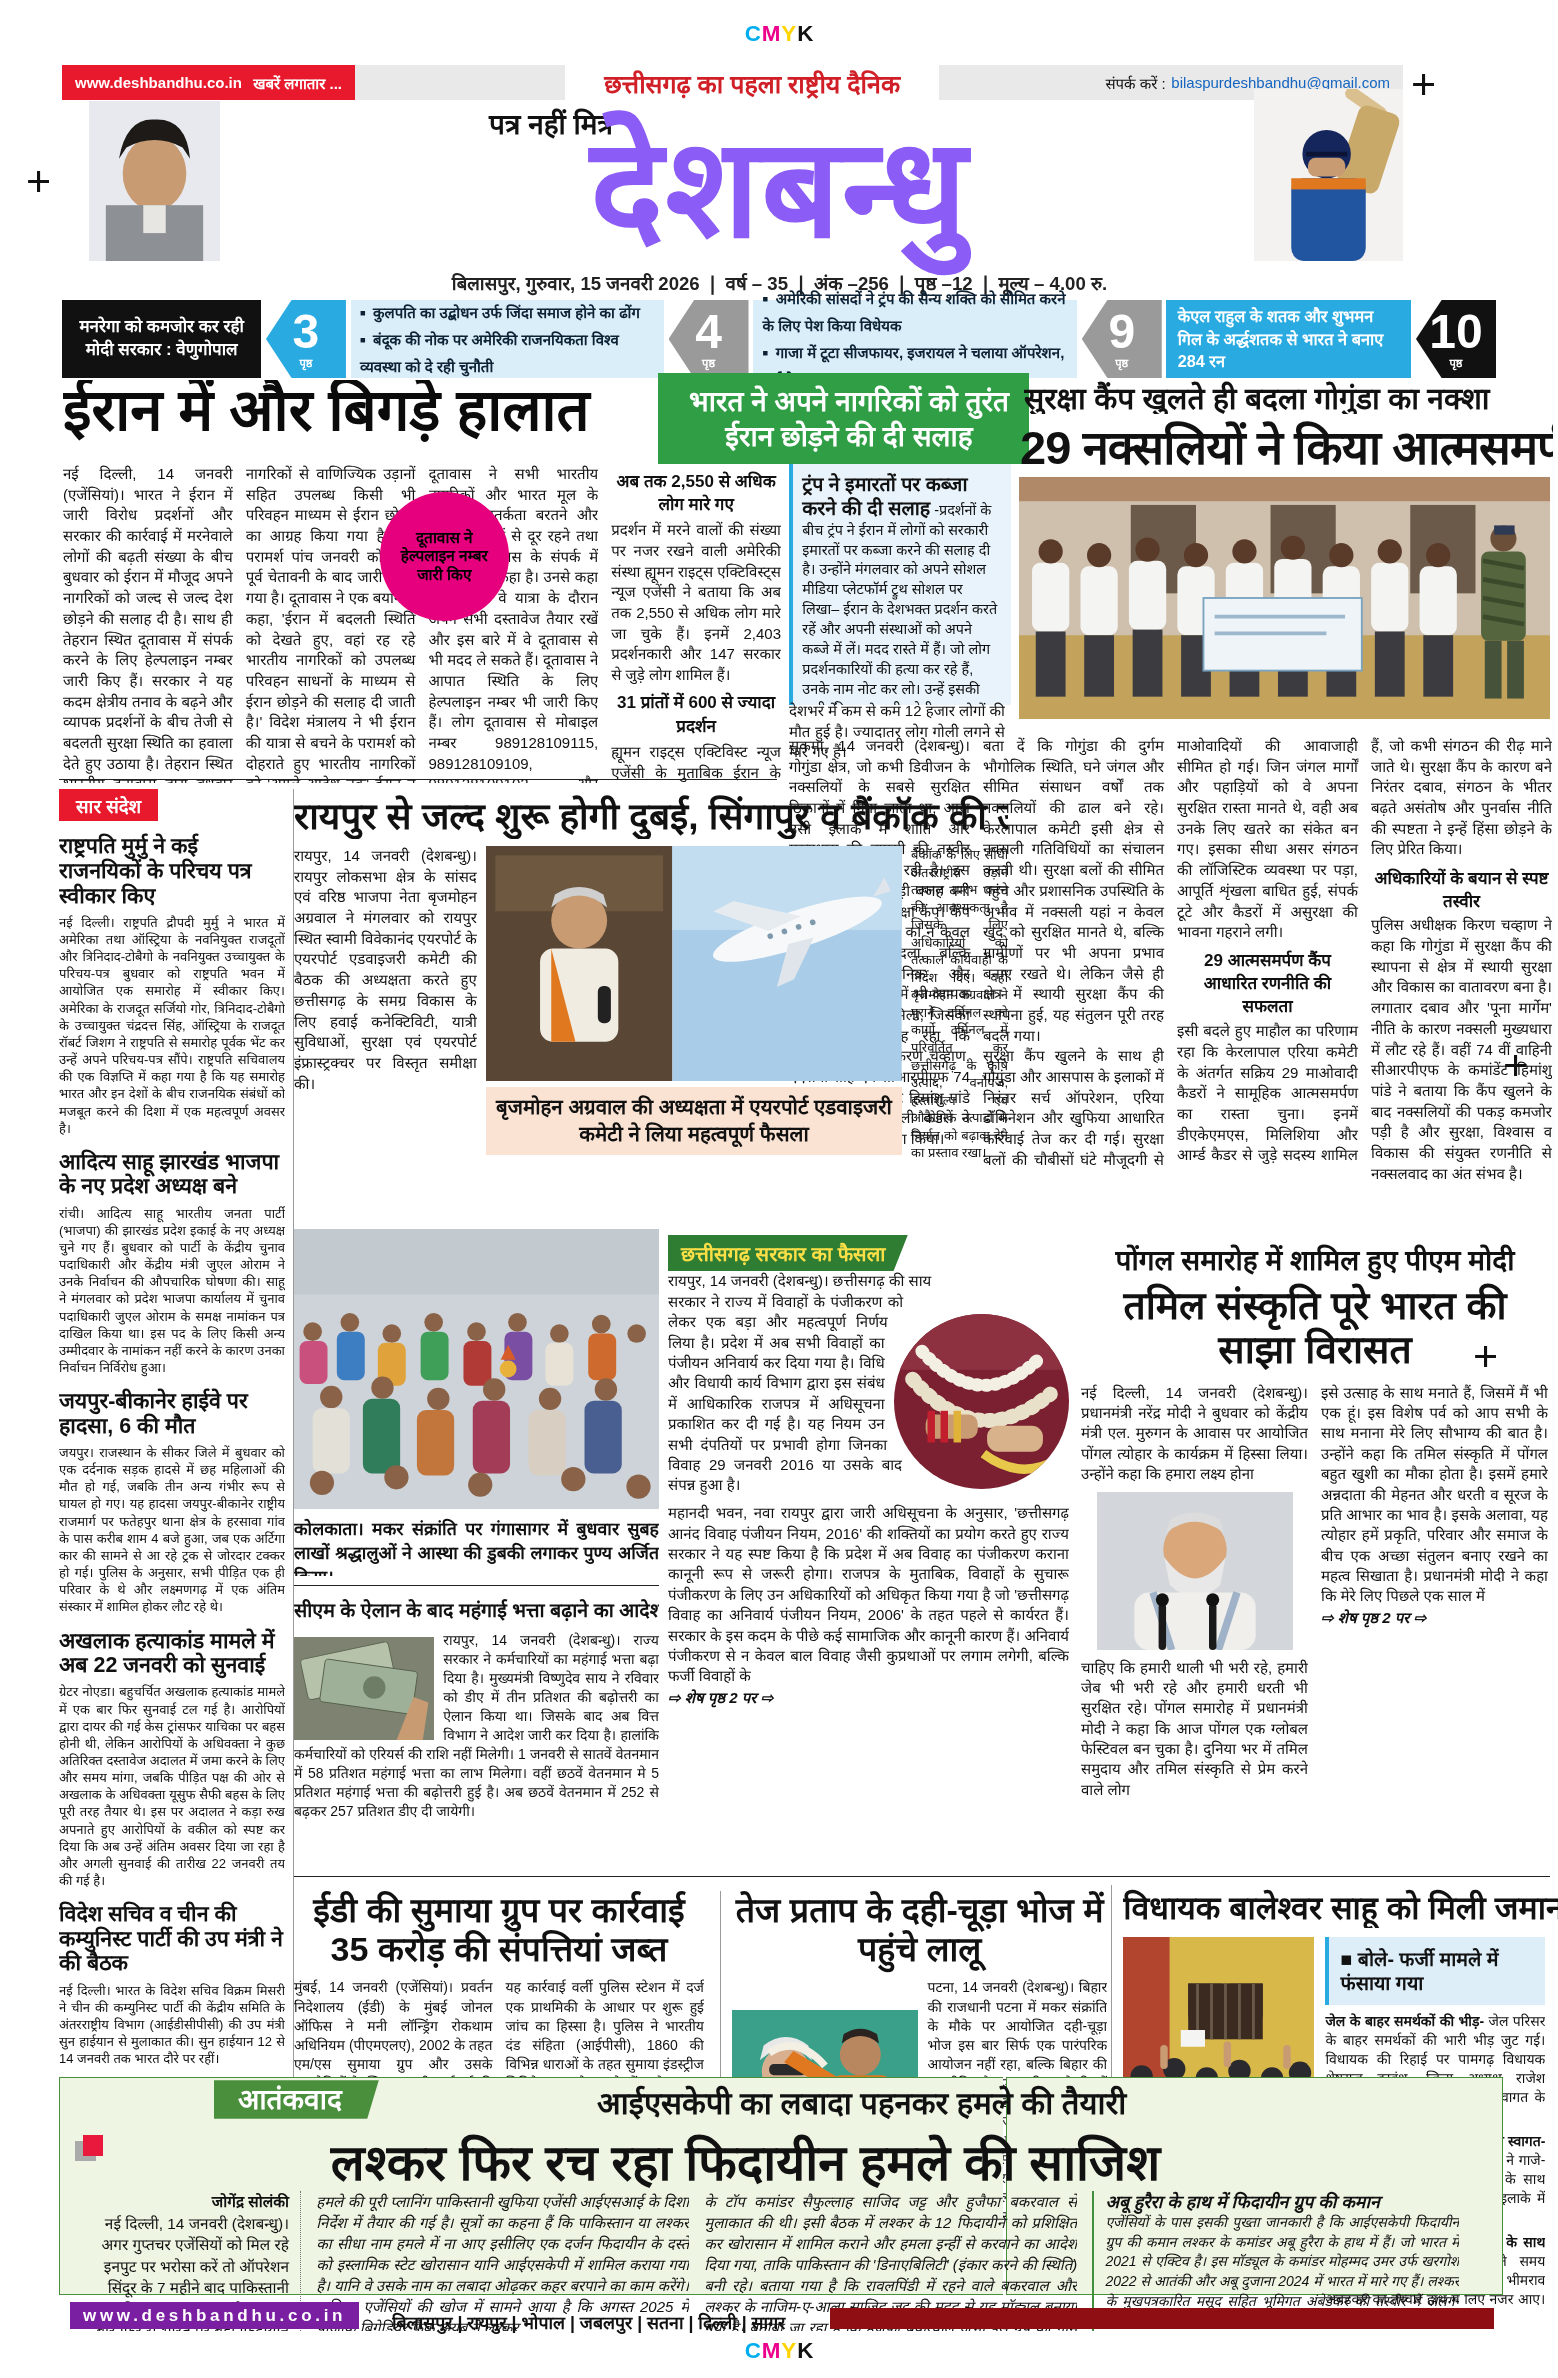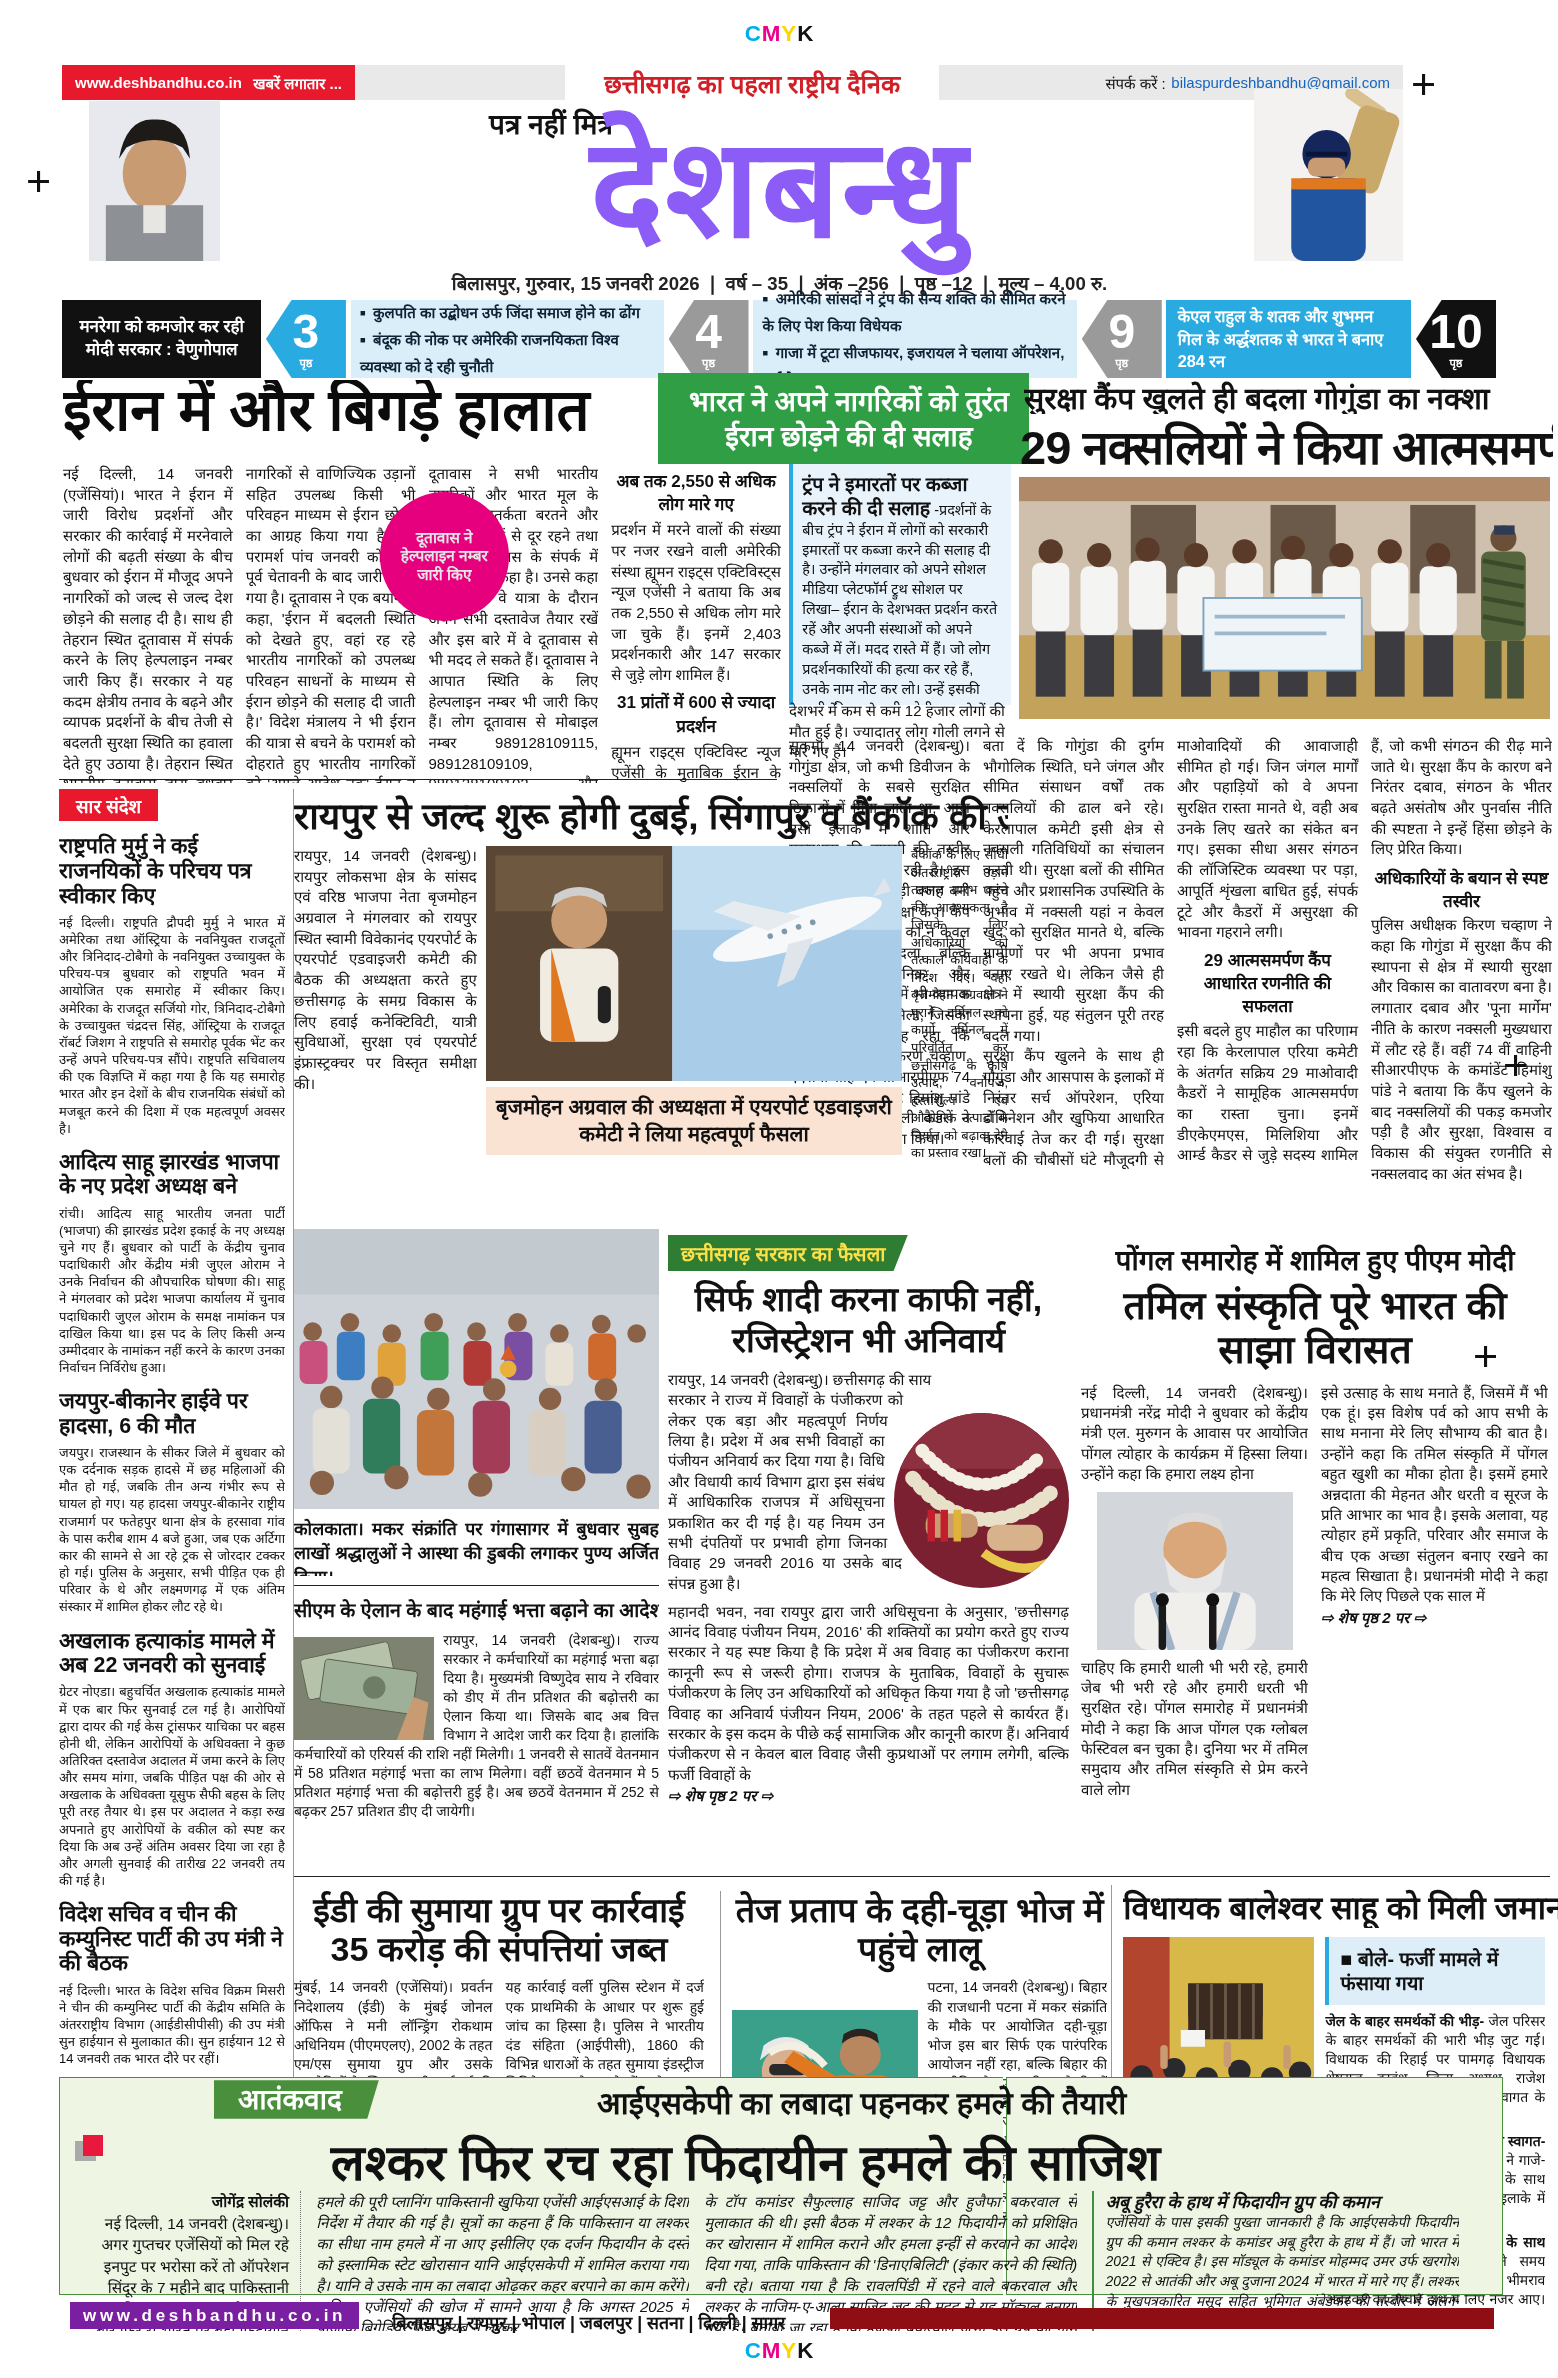--- a/index.html
+++ b/index.html
@@ -41,21 +41,21 @@
   .pg.cy{background:#29abe2}.pg.gr{background:#9a9a9a}.pg.bk{background:#111}
   
   .h-iran{font-size:58px;font-weight:900;line-height:1.05;color:#0b0b0b;}
   .greenbox{background:#2f9e44;color:#fff;font-weight:900;font-size:28px;line-height:1.25;
             display:flex;align-items:center;justify-content:center;text-align:center;padding:5.6px 13px;}
   .kicker{font-size:30px;font-weight:900;}
   .h-naxal{font-size:47px;font-weight:900;letter-spacing:-0.9px;white-space:nowrap;}
   .cols4{display:flex;gap:13px;}
   .ncol{font-size:15px;line-height:1.38;}
   .subhead{font-weight:900;font-size:17px;text-align:center;margin:5.6px 0 3.7px;}
-  .pinkcircle{background:#e6007e;border-radius:50%;color:#e5e5e5;font-weight:bold;font-size:15.4px;
+  .pinkcircle{background:#e6007e;border-radius:50%;color:#000000;font-weight:bold;font-size:15.4px;
               display:flex;align-items:center;justify-content:center;text-align:center;line-height:1.2;padding:9.3px;}
   .infobox{background:#e8f3fb;border-left:4.7px solid #29abe2;padding:9.3px 9.3px;}
   .infobox .ih{font-weight:900;font-size:19.6px;line-height:1.2;display:inline;}
   .infobox .ib{font-size:14.4px;line-height:1.38;display:inline;}
   .h-flight{font-size:37px;font-weight:900;white-space:nowrap;}
   .caption-box{background:#fbe3d3;font-weight:900;font-size:20.5px;text-align:center;line-height:1.3;padding:7.5px 9.3px;}
   .h-mid{font-size:34px;font-weight:900;line-height:1.2;}
   .tag-green{background:#2e7d32;color:#fde047;font-weight:900;font-size:20px;padding:4.7px 22.4px 4.7px 13px;
              clip-path:polygon(0 0,100% 0,94% 100%,0 100%);display:inline-block;}
   .body15{font-size:14px;line-height:1.36;}
@@ -385,21 +385,20 @@
       <rect x="30" y="30" width="100" height="46" rx="4" transform="rotate(8 80 53)" fill="#9fb098" stroke="#55604c"></rect>
       <circle cx="86" cy="54" r="12" fill="#6e7d66"></circle>
       <path d="M110 110 L128 64 L144 70 L138 110 Z" fill="#c89b72"></path>
     </svg>
   </div>
   <div class="body15 just">रायपुर, 14 जनवरी (देशबन्धु)। राज्य सरकार ने कर्मचारियों का महंगाई भत्ता बढ़ा दिया है। मुख्यमंत्री विष्णुदेव साय ने रविवार को डीए में तीन प्रतिशत की बढ़ोत्तरी का ऐलान किया था। जिसके बाद अब वित्त विभाग ने आदेश जारी कर दिया है। हालांकि कर्मचारियों को एरियर्स की राशि नहीं मिलेगी। 1 जनवरी से सातवें वेतनमान में 58 प्रतिशत महंगाई भत्ता का लाभ मिलेगा। वहीं छठवें वेतनमान मे 5 प्रतिशत महंगाई भत्ता की बढ़ोत्तरी हुई है। अब छठवें वेतनमान में 252 से बढ़कर 257 प्रतिशत डीए दी जायेगी।</div>
 </div>
 
 <div class="abs" style="top:1235px;left:668px;width:401px;height:629px;">
   <span class="tag-green">छत्तीसगढ़ सरकार का फैसला</span>
-  <div class="h-mid center" style="margin:7.5px 0 9.3px;">सिर्फ शादी करना काफी नहीं, रजिस्ट्रेशन भी अनिवार्य</div>
   <div class="hide" style="height:508px;">
     <div style="float:right;width:175px;height:175px;border-radius:50%;overflow:hidden;margin:43px 0 7.5px 9.3px;shape-outside:circle(50%);">
       <svg width="100%" height="100%" viewBox="0 0 188 188" preserveAspectRatio="none">
         <rect width="188" height="188" fill="#7a2030"></rect>
         <rect x="0" y="0" width="188" height="60" fill="#8d3040"></rect>
         <path d="M30 40 q64 70 128 6" stroke="#f3efe2" stroke-width="14" fill="none" stroke-dasharray="2 8" stroke-linecap="round"></path>
         <path d="M20 70 q70 80 148 16" stroke="#e8e0c8" stroke-width="16" fill="none" stroke-dasharray="3 9" stroke-linecap="round"></path>
         <rect x="34" y="108" width="56" height="26" rx="10" fill="#c89b72"></rect>
         <rect x="36" y="104" width="8" height="34" fill="#c21f2e"></rect>
           <rect x="50" y="104" width="8" height="34" fill="#c21f2e"></rect>

